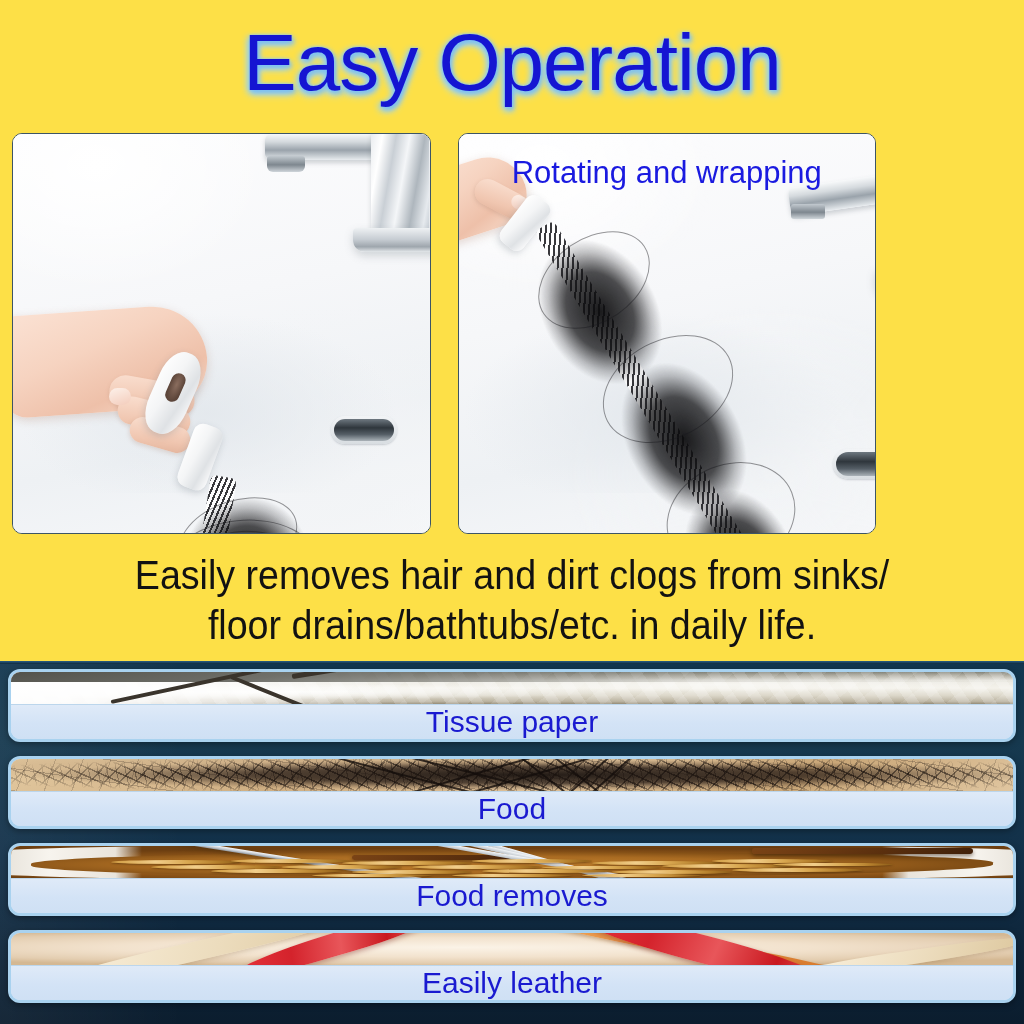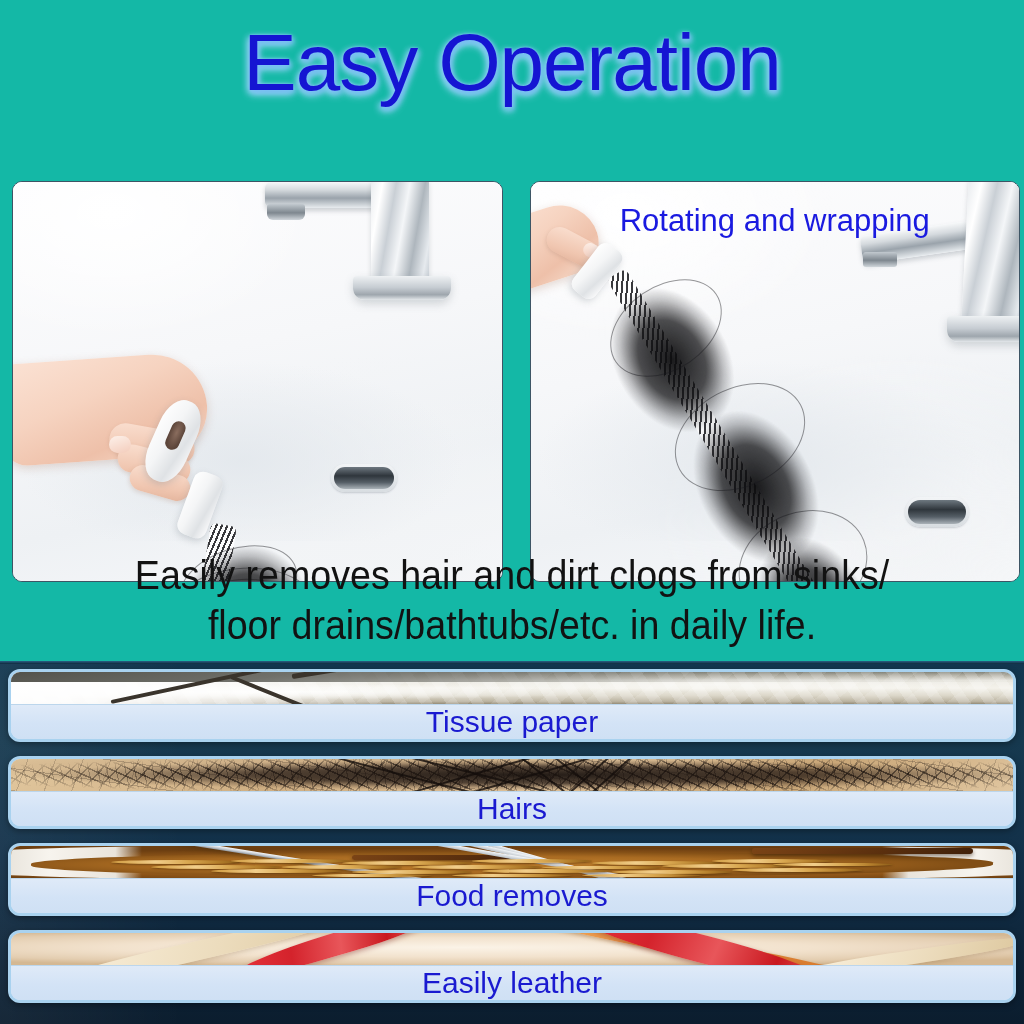--- a/index.html
+++ b/index.html
@@ -11,21 +11,21 @@
     width: 1024px;
     height: 1024px;
     overflow: hidden;
     font-family: "Liberation Sans", sans-serif;
   }
 
   .page {
     position: relative;
     width: 1024px;
     height: 1024px;
-    background: #14b8a6;
+    background: #fde047;
   }
 
   
   .title-wrap {
     position: absolute;
     left: 0;
     top: 18px;
     width: 1024px;
     text-align: center;
   }
@@ -43,25 +43,24 @@
       -2px 2px 6px #8fd0f8,
       0 4px 9px #a8dcfb;
     white-space: nowrap;
   }
 
   
   .panels {
     position: absolute;
     left: 12px;
     top: 133px;
-    width: 1008px;
+    width: 864px;
     height: 401px;
     display: flex;
     gap: 27px;
-    margin-top: 48px;
   }
   .panel {
     position: relative;
     flex: 1 1 0;
     border: 1.5px solid #3d5565;
     border-radius: 10px;
     overflow: hidden;
     background: #fbfcfd;
   }
 
@@ -481,21 +480,21 @@
       </div>
 
       <div class="card">
         <div class="card-photo">
           <div class="ph-hair"></div>
           <div class="hairloop" style="left:22%; top:18%; width:54%; height:46%; transform:rotate(-16deg);"></div>
           <div class="hairloop" style="left:14%; top:34%; width:62%; height:52%; transform:rotate(14deg);"></div>
           <div class="hairloop" style="left:30%; top:26%; width:50%; height:60%; transform:rotate(38deg);"></div>
           <div class="hairloop" style="left:38%; top:12%; width:42%; height:40%; transform:rotate(-42deg);"></div>
         </div>
-        <div class="card-label">Hairs</div>
+        <div class="card-label">Food</div>
       </div>
 
       <div class="card">
         <div class="card-photo">
           <div class="ph-food">
             <div class="plate"></div>
             <div class="stew"></div>
           </div>
           <div class="meat" style="left:74%; top:7%; width:22%; height:18%;"></div>
           <div class="meat" style="left:34%; top:27%; width:18%; height:16%;"></div>

